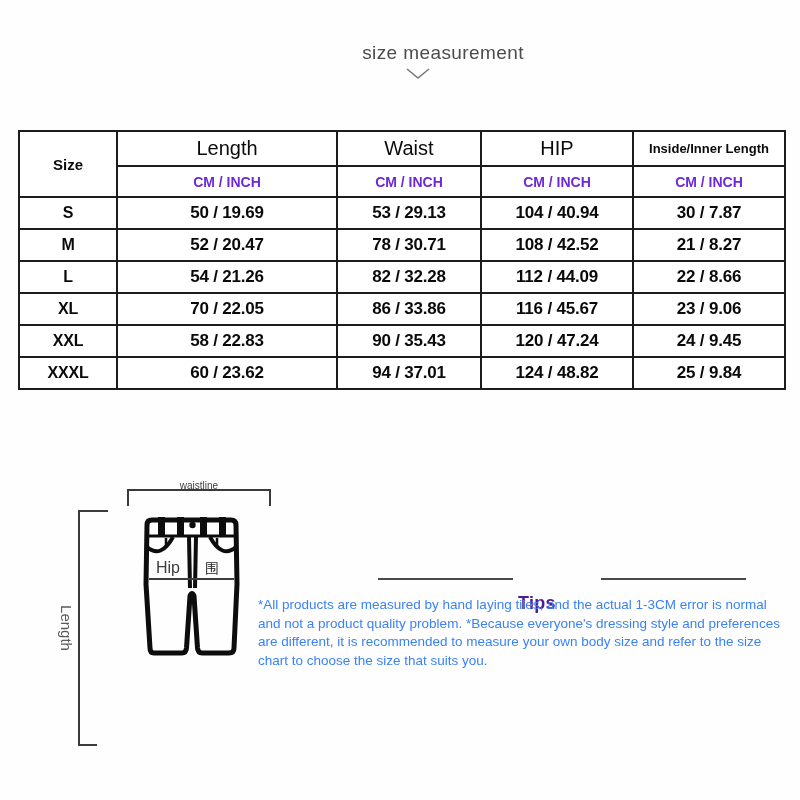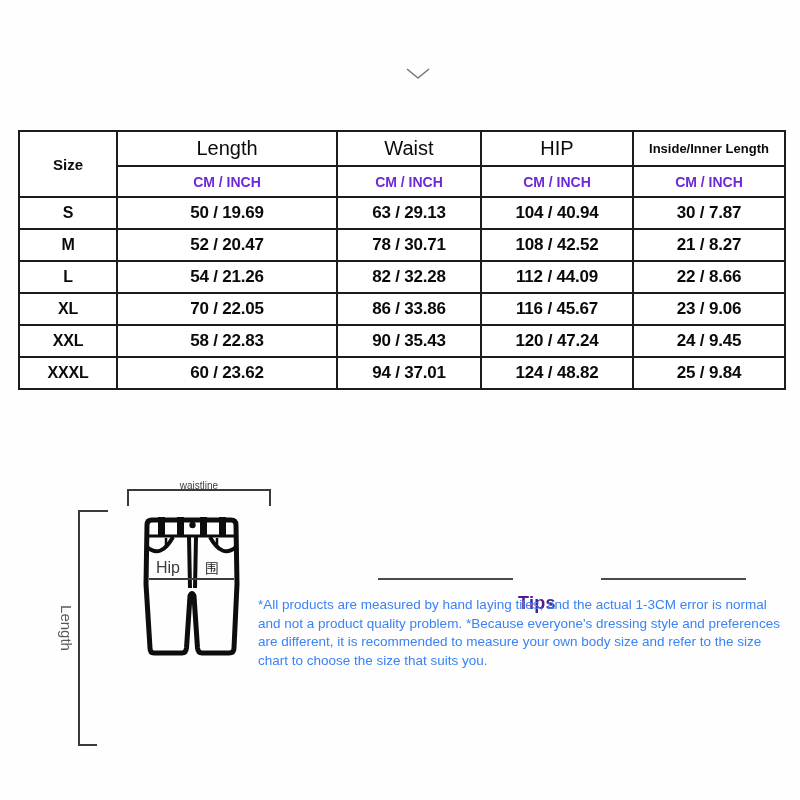--- a/index.html
+++ b/index.html
@@ -59,20 +59,21 @@
   .tips-body{
     position:absolute;top:596px;left:258px;width:527px;
     font-size:13.5px;line-height:18.5px;color:#3b82f6;
   }
 </style>
 </head>
 <body>
 
 <div id="canvas">
 
+  <div class="page-title">size measurement</div>
   <svg class="title-chevron" width="26" height="14" viewBox="0 0 26 14">
     <polyline points="2,2 13,11 24,2" fill="none" stroke="#7a7a7a" stroke-width="1.6"></polyline>
   </svg>
 
   <table class="size-table">
     <colgroup>
       <col style="width:98px">
         <col style="width:220px">
         <col style="width:144px">
       <col style="width:152px">
@@ -90,21 +91,21 @@
         <th>CM / INCH</th>
         <th>CM / INCH</th>
         <th>CM / INCH</th>
         <th>CM / INCH</th>
       </tr>
     </thead>
     <tbody>
       <tr>
         <td class="size-cell">S</td>
         <td>50 / 19.69</td>
-        <td>63 / 29.13</td>
+        <td>53 / 29.13</td>
         <td>104 / 40.94</td>
         <td>30 / 7.87</td>
       </tr>
       <tr>
         <td class="size-cell">M</td>
         <td>52 / 20.47</td>
         <td>78 / 30.71</td>
         <td>108 / 42.52</td>
         <td>21 / 8.27</td>
       </tr>

